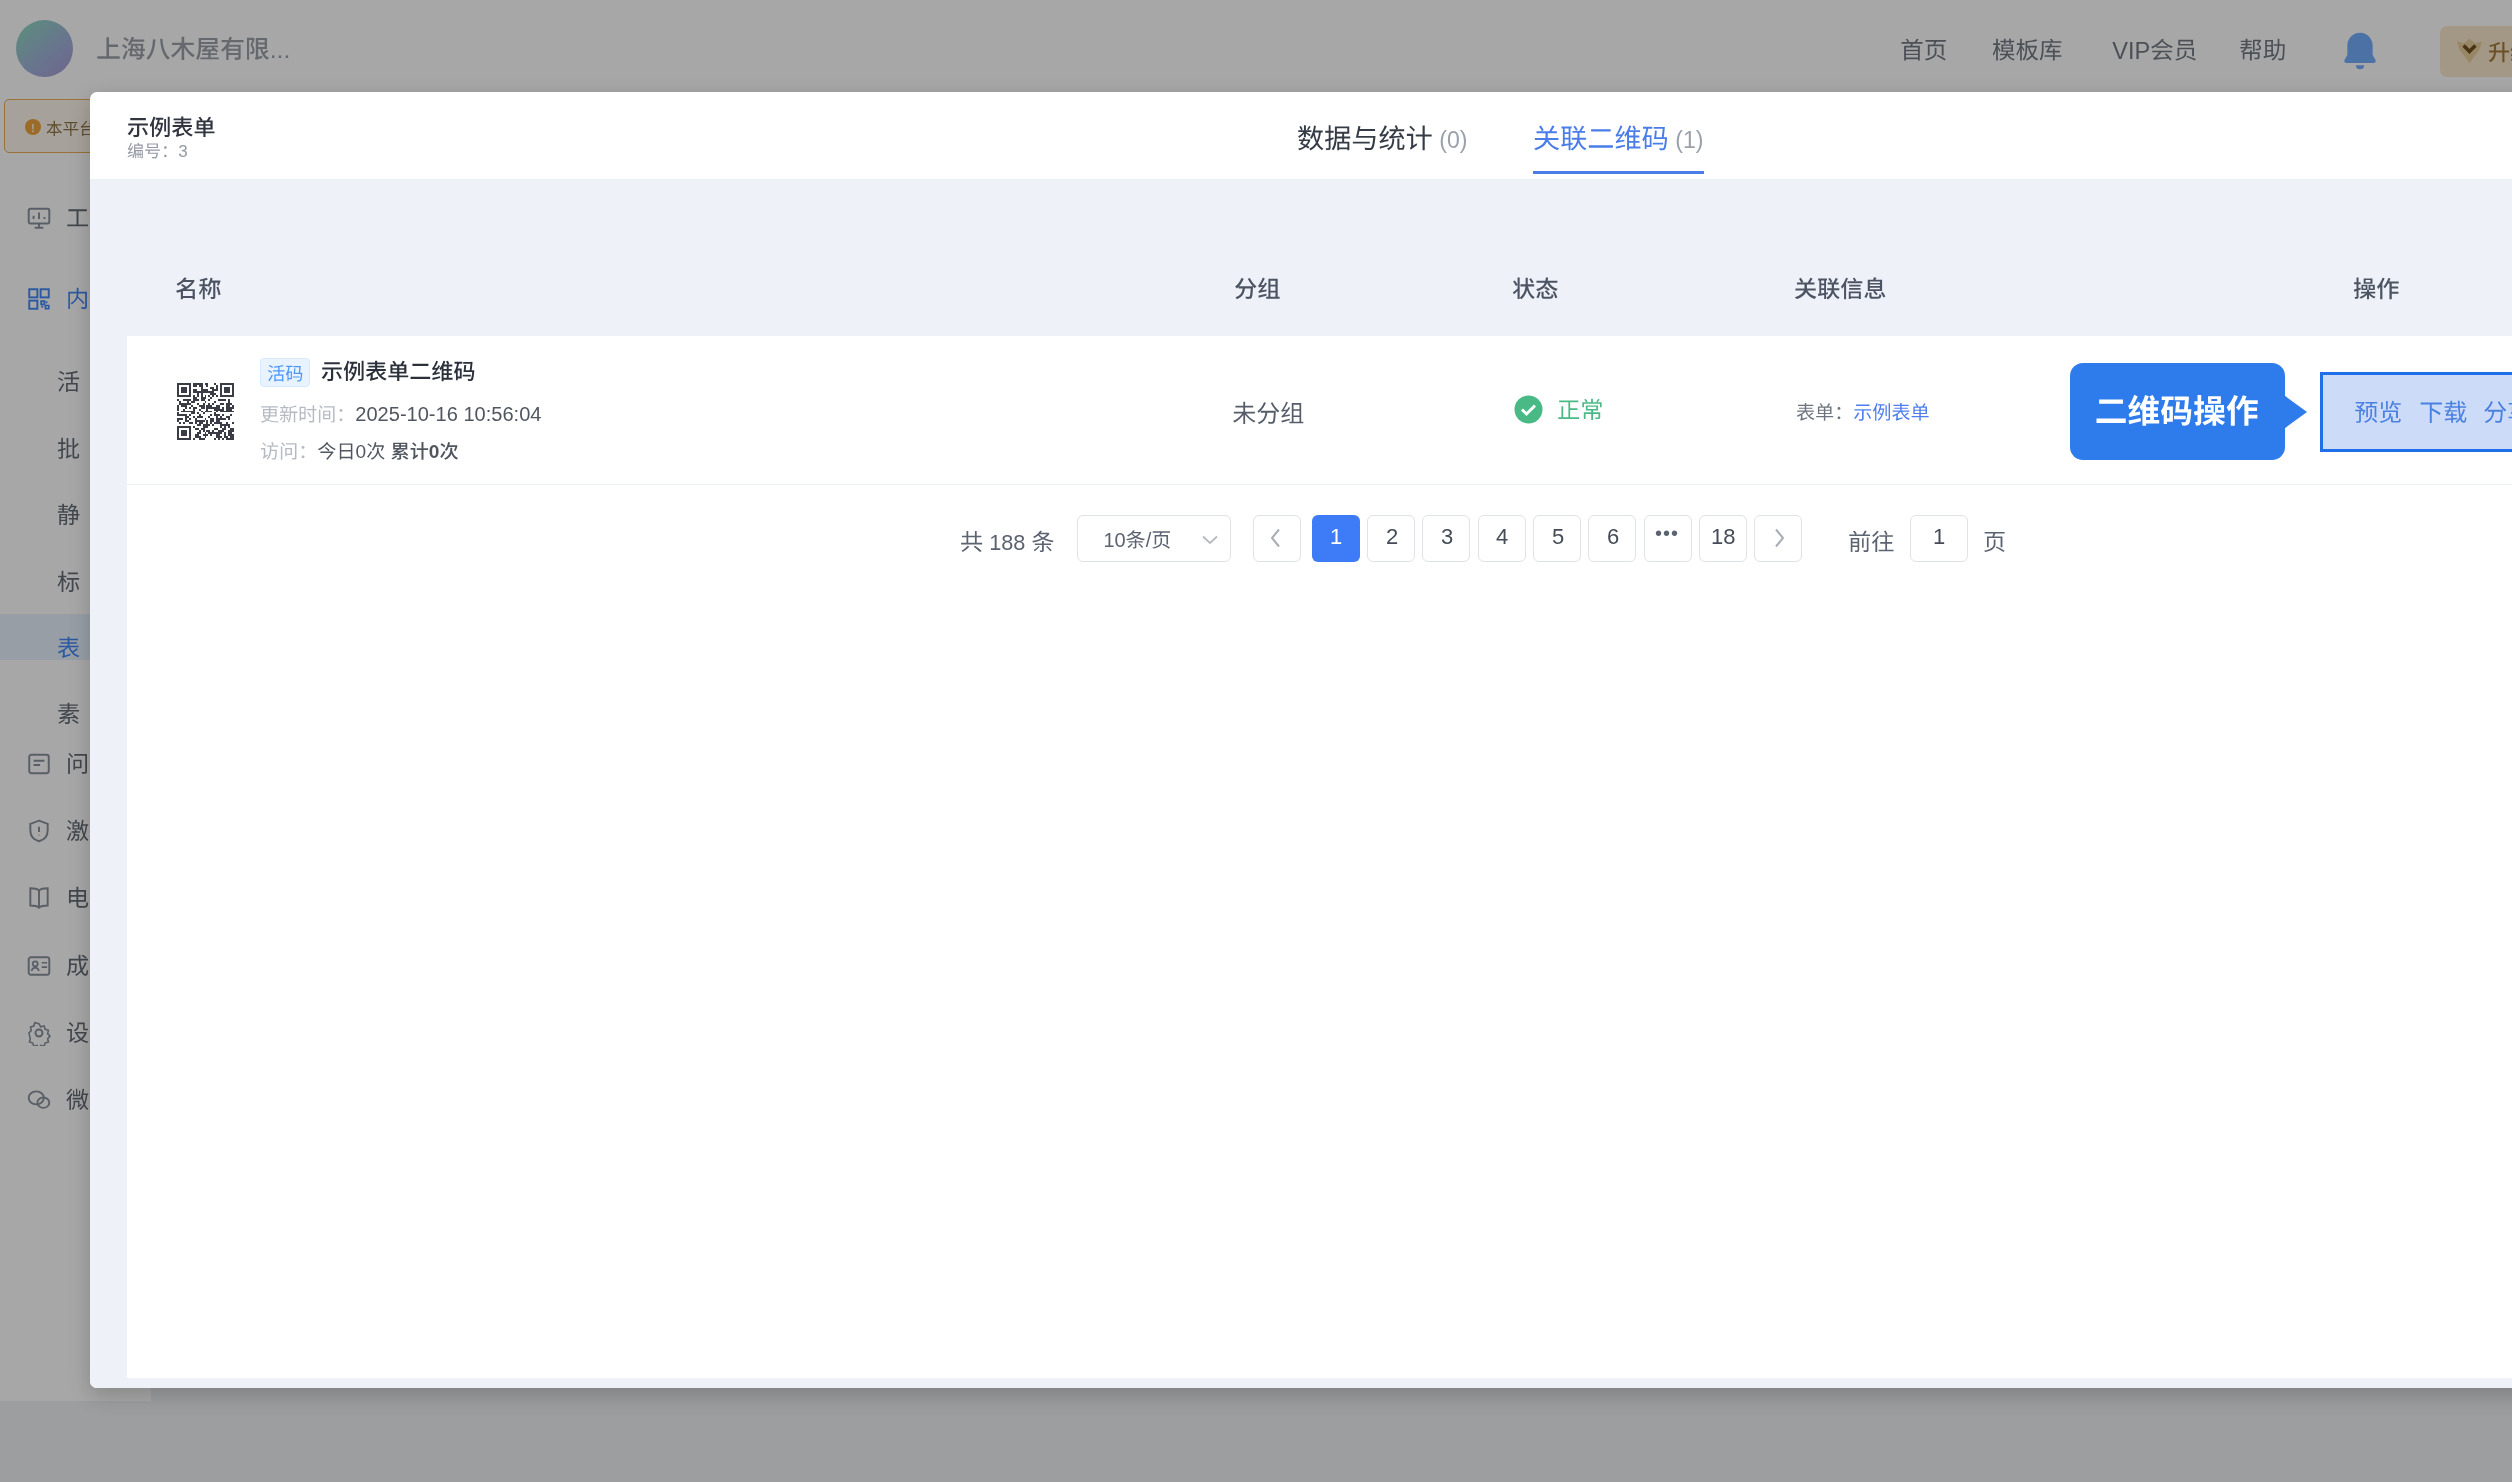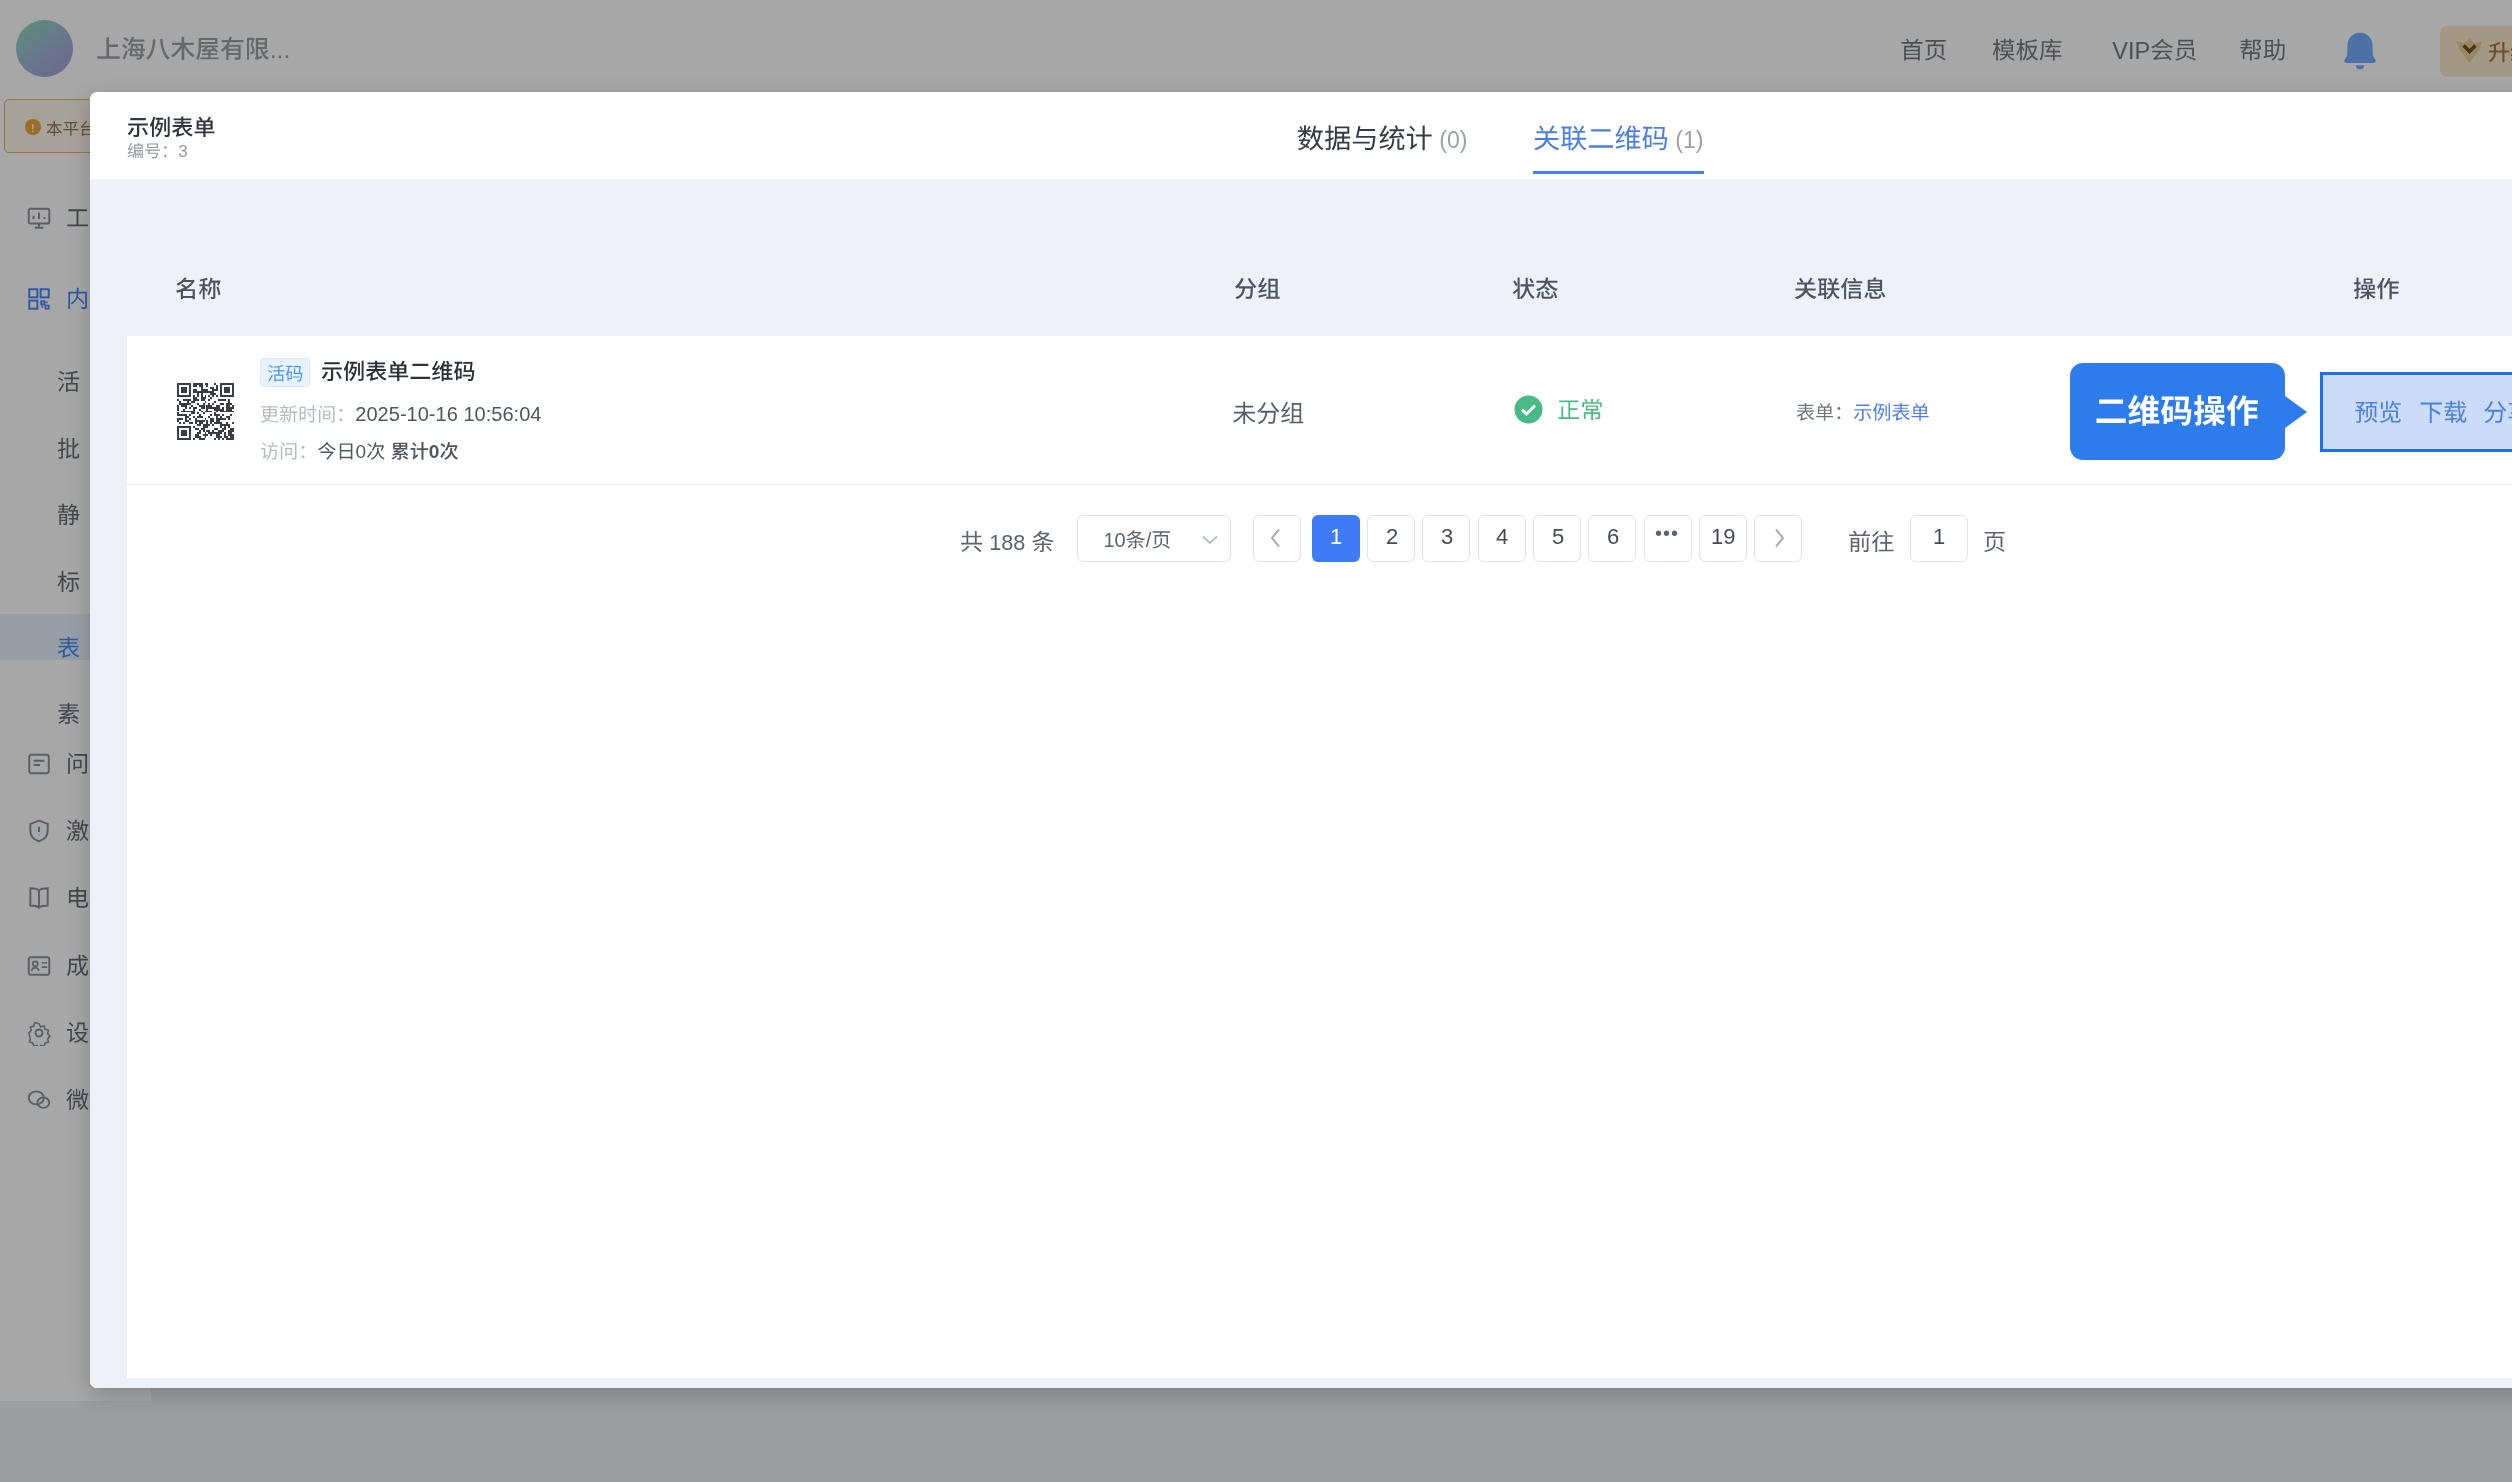--- a/index.html
+++ b/index.html
@@ -440,21 +440,21 @@
     <div class="abs lt" style="left:1441px;top:526px;font-size:22px;color:#454c58">3</div>
     <div class="abs pbox" style="left:1478px;width:48px"></div>
     <div class="abs lt" style="left:1496px;top:526px;font-size:22px;color:#454c58">4</div>
     <div class="abs pbox" style="left:1533px;width:48px"></div>
     <div class="abs lt" style="left:1552px;top:526px;font-size:22px;color:#454c58">5</div>
     <div class="abs pbox" style="left:1588px;width:48px"></div>
     <div class="abs lt" style="left:1607px;top:526px;font-size:22px;color:#454c58">6</div>
     <div class="abs pbox" style="left:1644px;width:48px"></div>
     <div class="abs lt" style="left:1655px;top:523px;font-size:20px;color:#5b6270;letter-spacing:1px">•••</div>
     <div class="abs pbox" style="left:1699px;width:48px"></div>
-    <div class="abs lt" style="left:1711px;top:526px;font-size:22px;color:#454c58">19</div>
+    <div class="abs lt" style="left:1711px;top:526px;font-size:22px;color:#454c58">18</div>
     <div class="abs pbox" style="left:1754px;width:48px"></div>
     <svg class="abs" style="left:1772px;top:527px" width="15" height="22" viewBox="0 0 30 44">
       <path d="M8 5l14 17L8 39" stroke="#a9adb5" stroke-width="4" fill="none"></path>
     </svg>
     <svg class="t" style="left:1848px;top:527px;width:47px;height:29px" viewBox="0 -250 505.0 312.5">
       <use href="#r524d" x="0" fill="#5b6270"></use>
       <use href="#r5f80" x="250" fill="#5b6270"></use>
     </svg>
     <div class="abs pbox" style="left:1910px;width:58px;background:#fff"></div>
     <div class="abs lt" style="left:1933px;top:526px;font-size:22px;color:#454c58">1</div>

